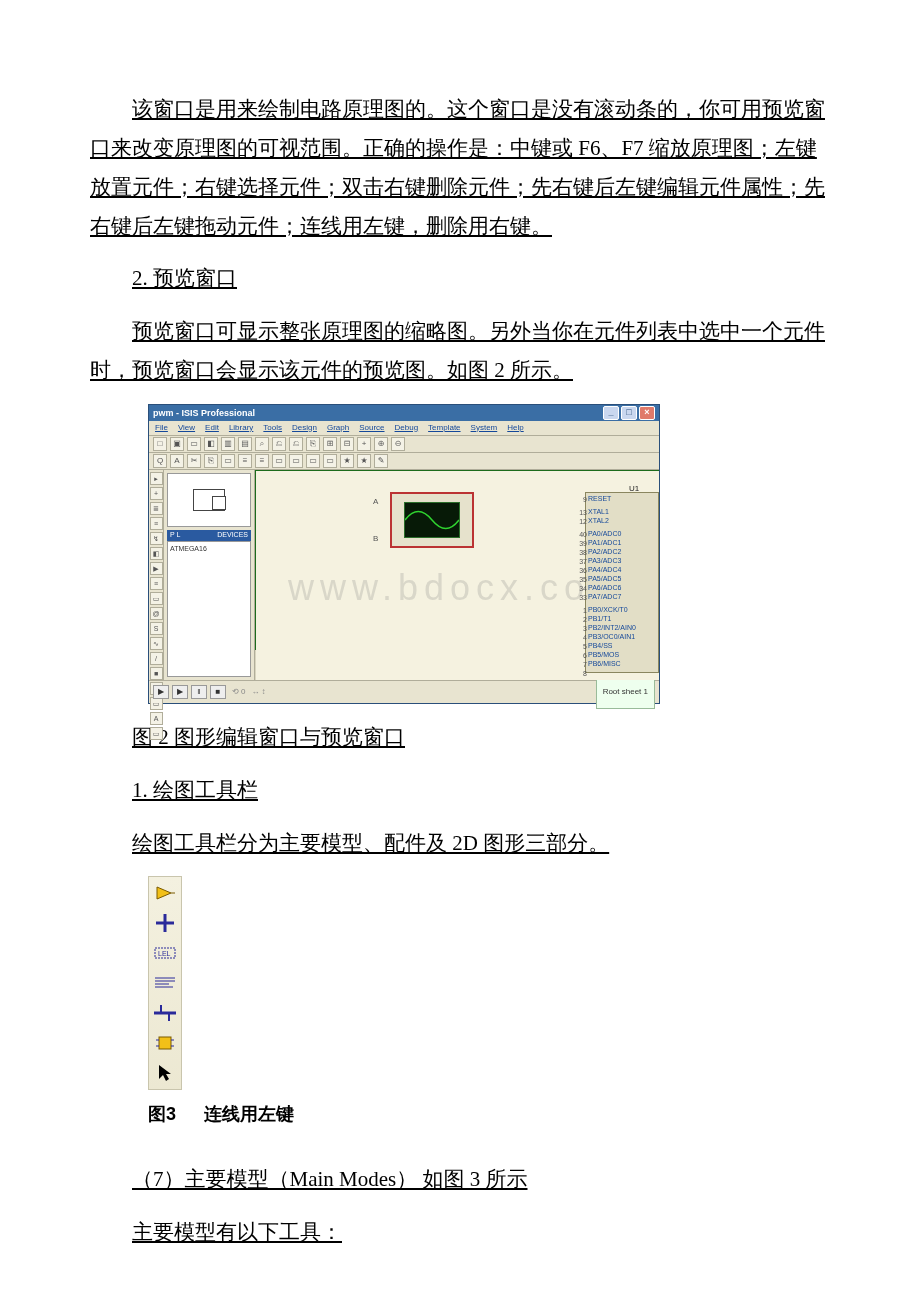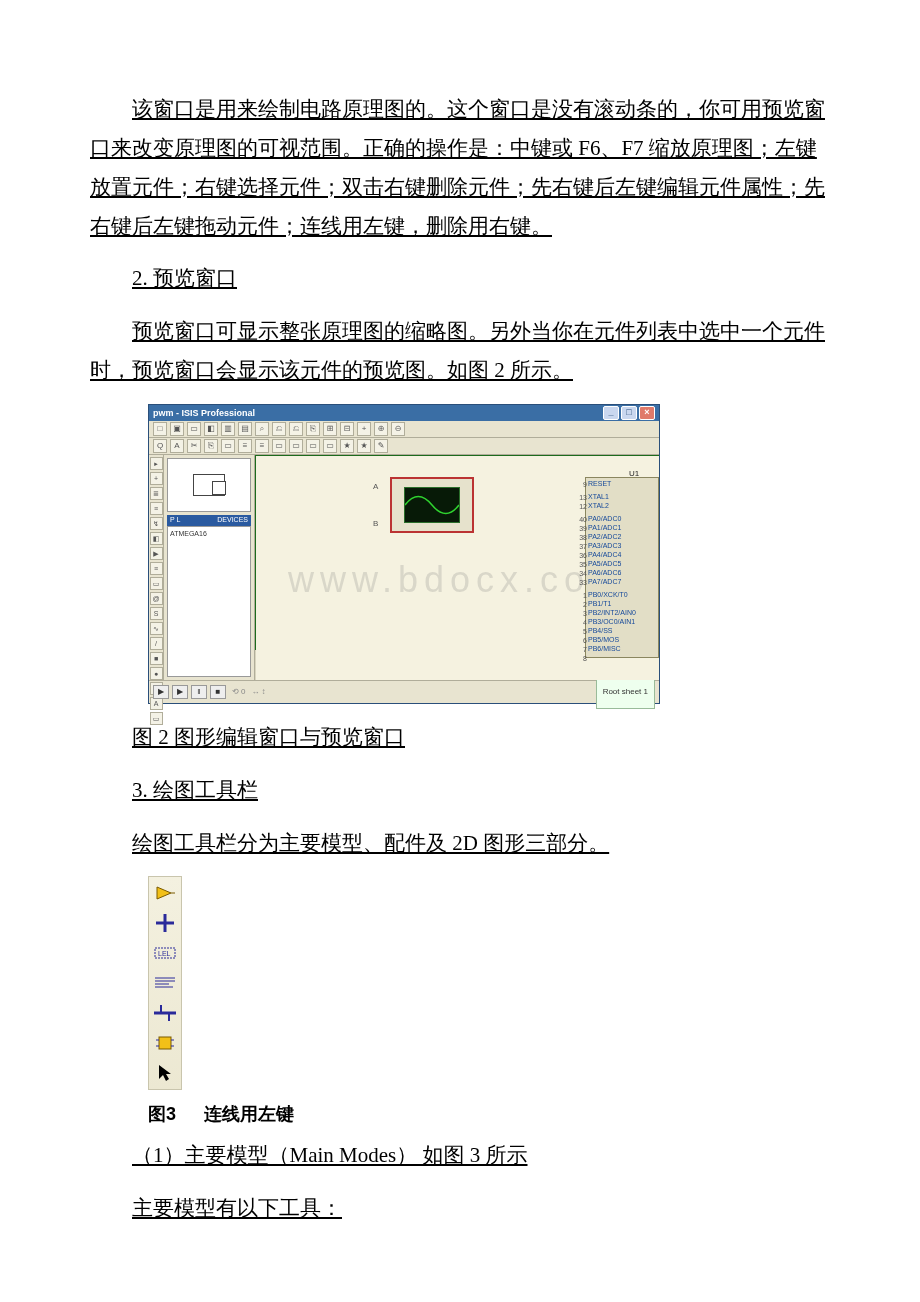--- a/index.html
+++ b/index.html
@@ -212,21 +212,21 @@
     padding:4px 0;
     display:flex; flex-direction:column; align-items:center; gap:6px;
   }
   .palette .cell{
     width:22px;height:22px;
     display:flex;align-items:center;justify-content:center;
     border:1px solid transparent;
   }
   .fig3-row{
     display:flex; align-items:flex-end; gap:28px;
-    margin:4px 0 4px 58px;
+    margin:4px 0 28px 58px;
     font-family:"SimHei","黑体",sans-serif;
     font-size:18px; font-weight:bold;
   }
 </style>
 </head>
 <body>
 
 <p class="para">该窗口是用来绘制电路原理图的。这个窗口是没有滚动条的，你可用预览窗口来改变原理图的可视范围。正确的操作是：中键或 F6、F7 缩放原理图；左键放置元件；右键选择元件；双击右键删除元件；先右键后左键编辑元件属性；先右键后左键拖动元件；连线用左键，删除用右键。</p>
 <p class="para">2. 预览窗口</p>
 <p class="para">预览窗口可显示整张原理图的缩略图。另外当你在元件列表中选中一个元件时，预览窗口会显示该元件的预览图。如图 2 所示。</p>
@@ -236,20 +236,34 @@
 
     <div class="isis-title">
       <span>pwm - ISIS Professional</span>
       <span class="win-btns">
         <span class="win-btn">_</span>
         <span class="win-btn">□</span>
         <span class="win-btn" style="background:#e07a6a;color:#fff">×</span>
       </span>
     </div>
 
+    <div class="isis-menu" id="isis-menu">
+        <span>File</span>
+        <span>View</span>
+        <span>Edit</span>
+        <span>Library</span>
+        <span>Tools</span>
+        <span>Design</span>
+        <span>Graph</span>
+        <span>Source</span>
+        <span>Debug</span>
+        <span>Template</span>
+        <span>System</span>
+        <span>Help</span>
+      </div>
 
     <div class="isis-toolbar" id="isis-toolbar1">
         <div class="tb">□</div>
         <div class="tb">▣</div>
         <div class="tb">▭</div>
         <div class="tb">◧</div>
         <div class="tb">▥</div>
         <div class="tb">▤</div>
         <div class="tb">⌕</div>
         <div class="tb">⎌</div>
@@ -383,21 +397,21 @@
           <div class="sim-btn">■</div>
         </span>
       <span style="color:#888">⟲ 0</span>
       <span style="color:#888">↔ ↕</span>
       <span class="sheet">Root sheet 1</span>
     </div>
   </div>
 </div>
 
 <p class="para figcap-inline">图 2 图形编辑窗口与预览窗口</p>
-<p class="para">3. 绘图工具栏</p>
+<p class="para">1. 绘图工具栏</p>
 <p class="para">绘图工具栏分为主要模型、配件及 2D 图形三部分。</p>
 
 <div class="fig-block2">
   <div class="palette">
     <div class="cell">
       <svg width="20" height="16">
           <polygon points="2,2 2,14 16,8" fill="#f2c018" stroke="#7a5a00"></polygon>
           <line x1="16" y1="8" x2="20" y2="8" stroke="#7a5a00"></line>
         </svg>
     </div>
@@ -442,14 +456,14 @@
           <polygon points="1,1 1,15 5,11 8,17 11,15 8,10 13,10" fill="#000"></polygon>
         </svg>
     </div>
   </div>
 </div>
 <div class="fig3-row">
   <span>图3</span>
   <span>连线用左键</span>
 </div>
 
-<p class="para">（1）主要模型（Main Modes）  如图 3 所示</p>
+<p class="para">（7）主要模型（Main Modes）  如图 3 所示</p>
 <p class="para">主要模型有以下工具：</p>
 
 </body></html>

